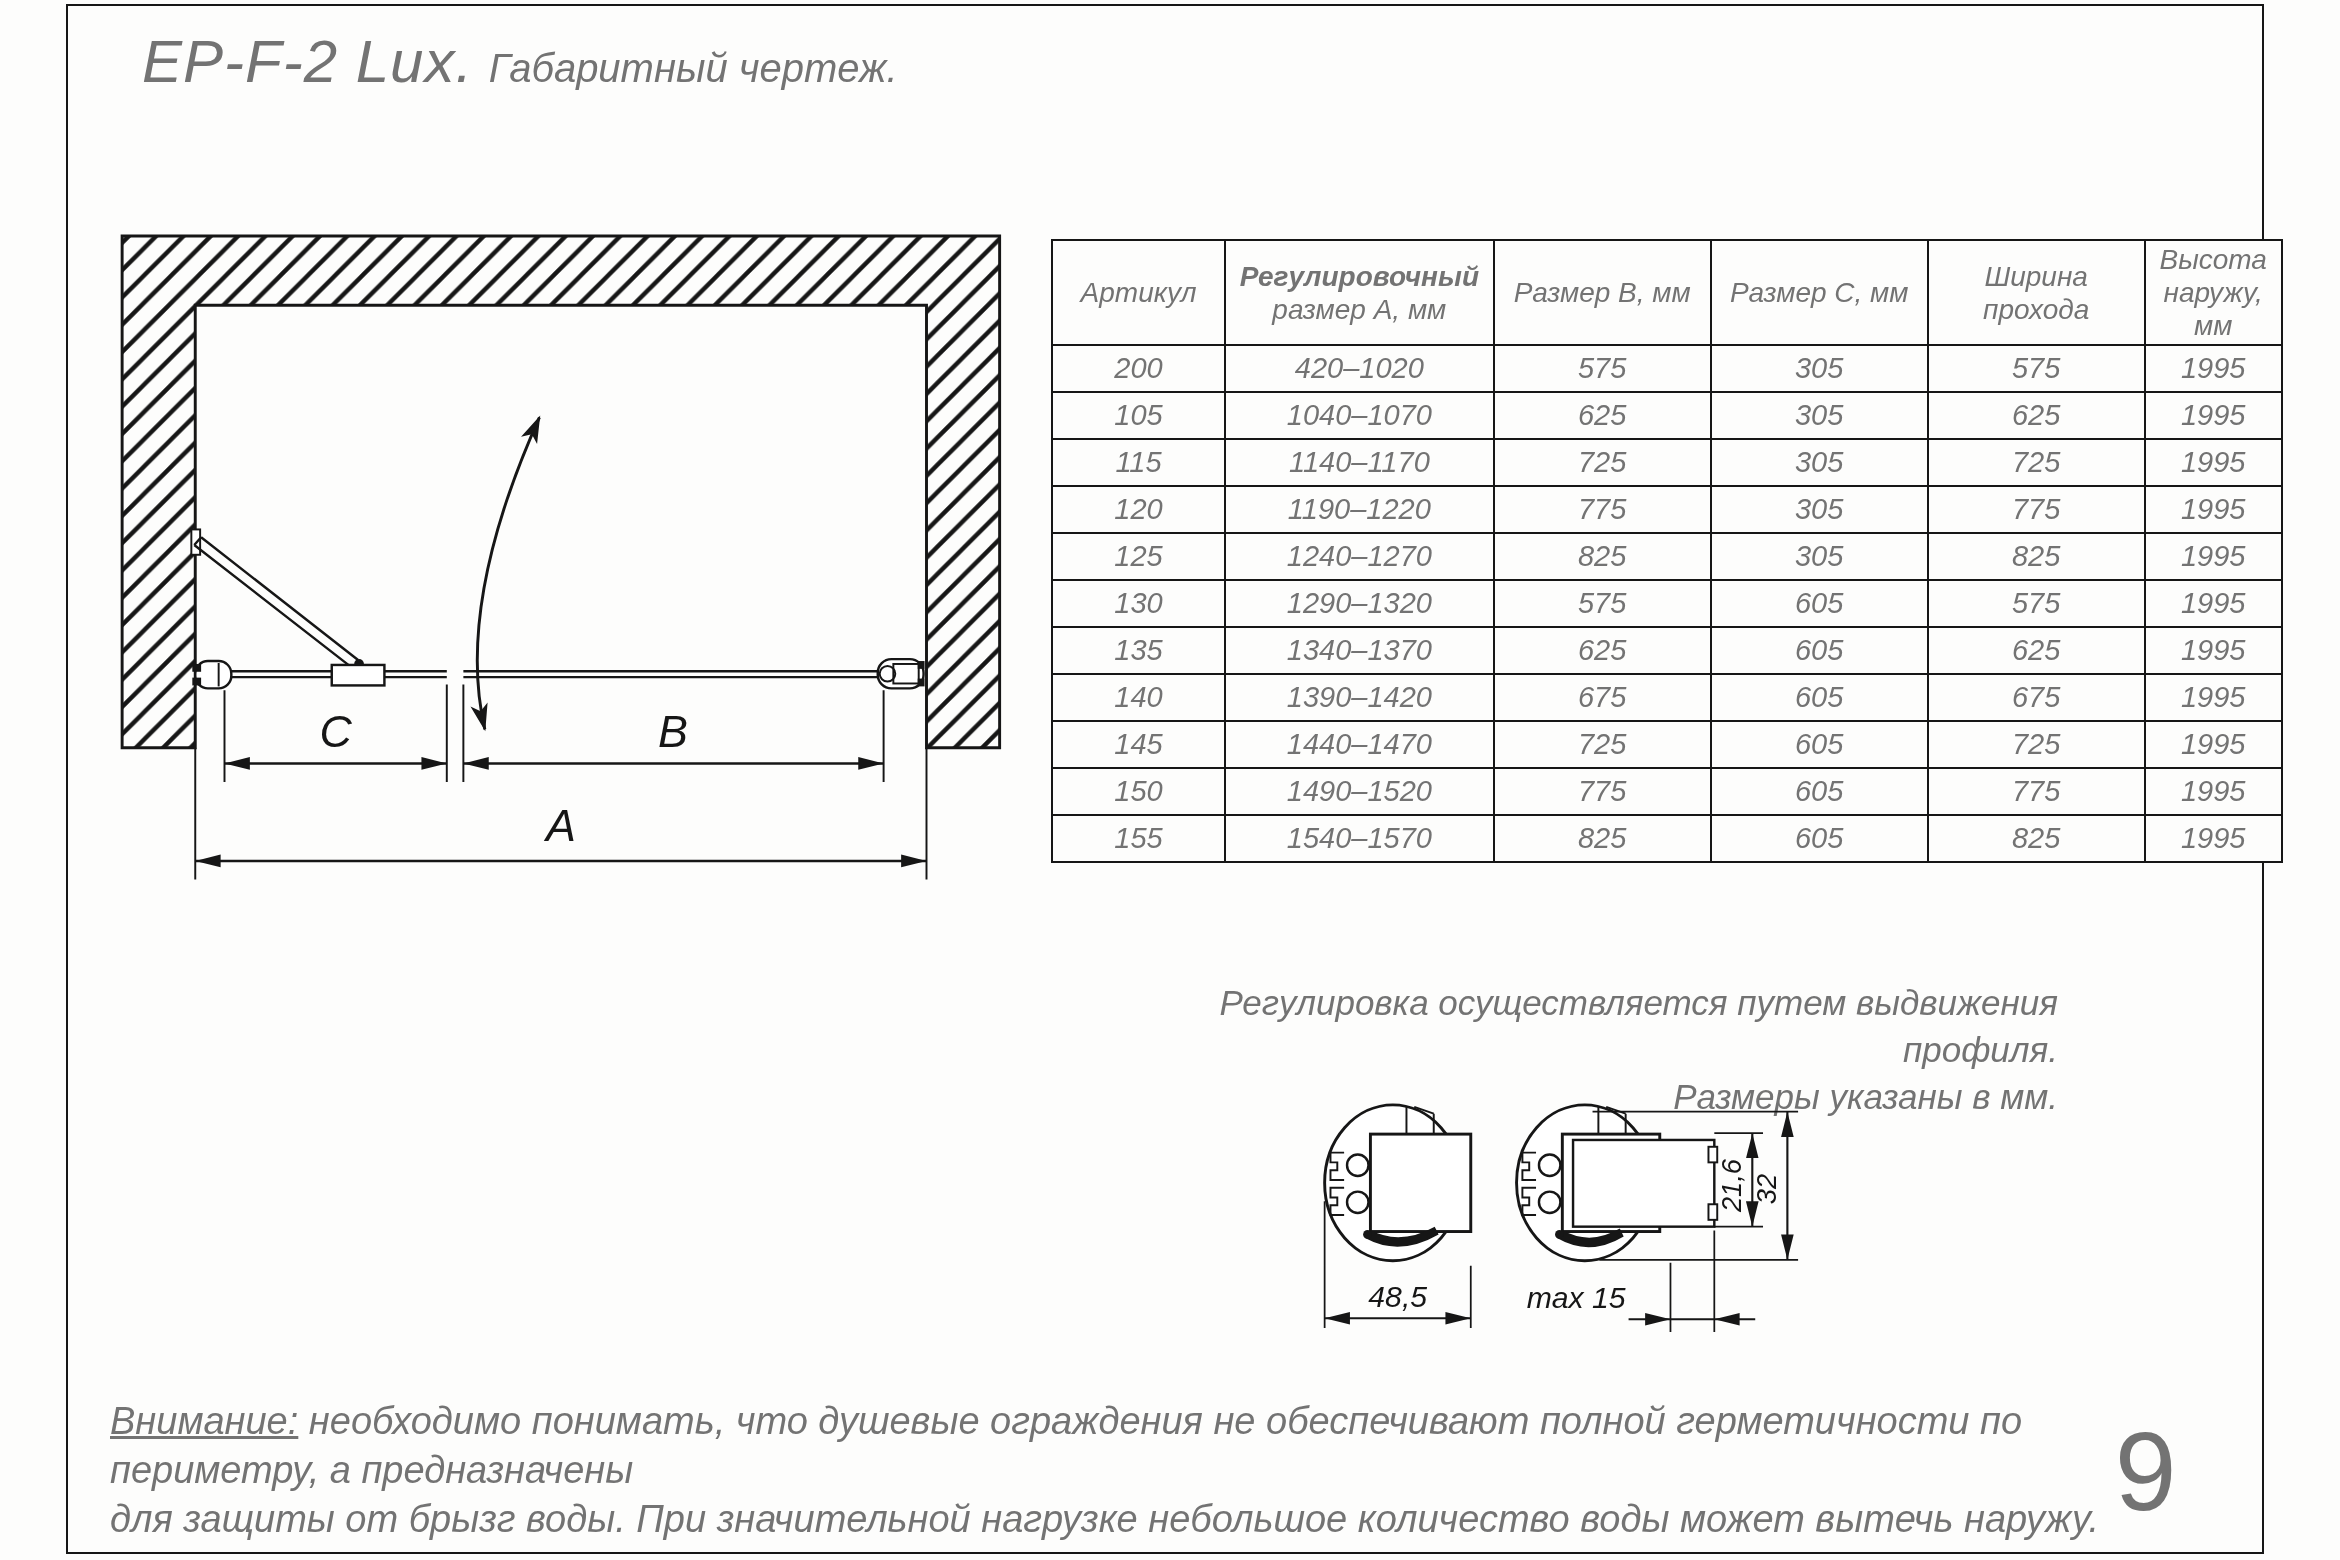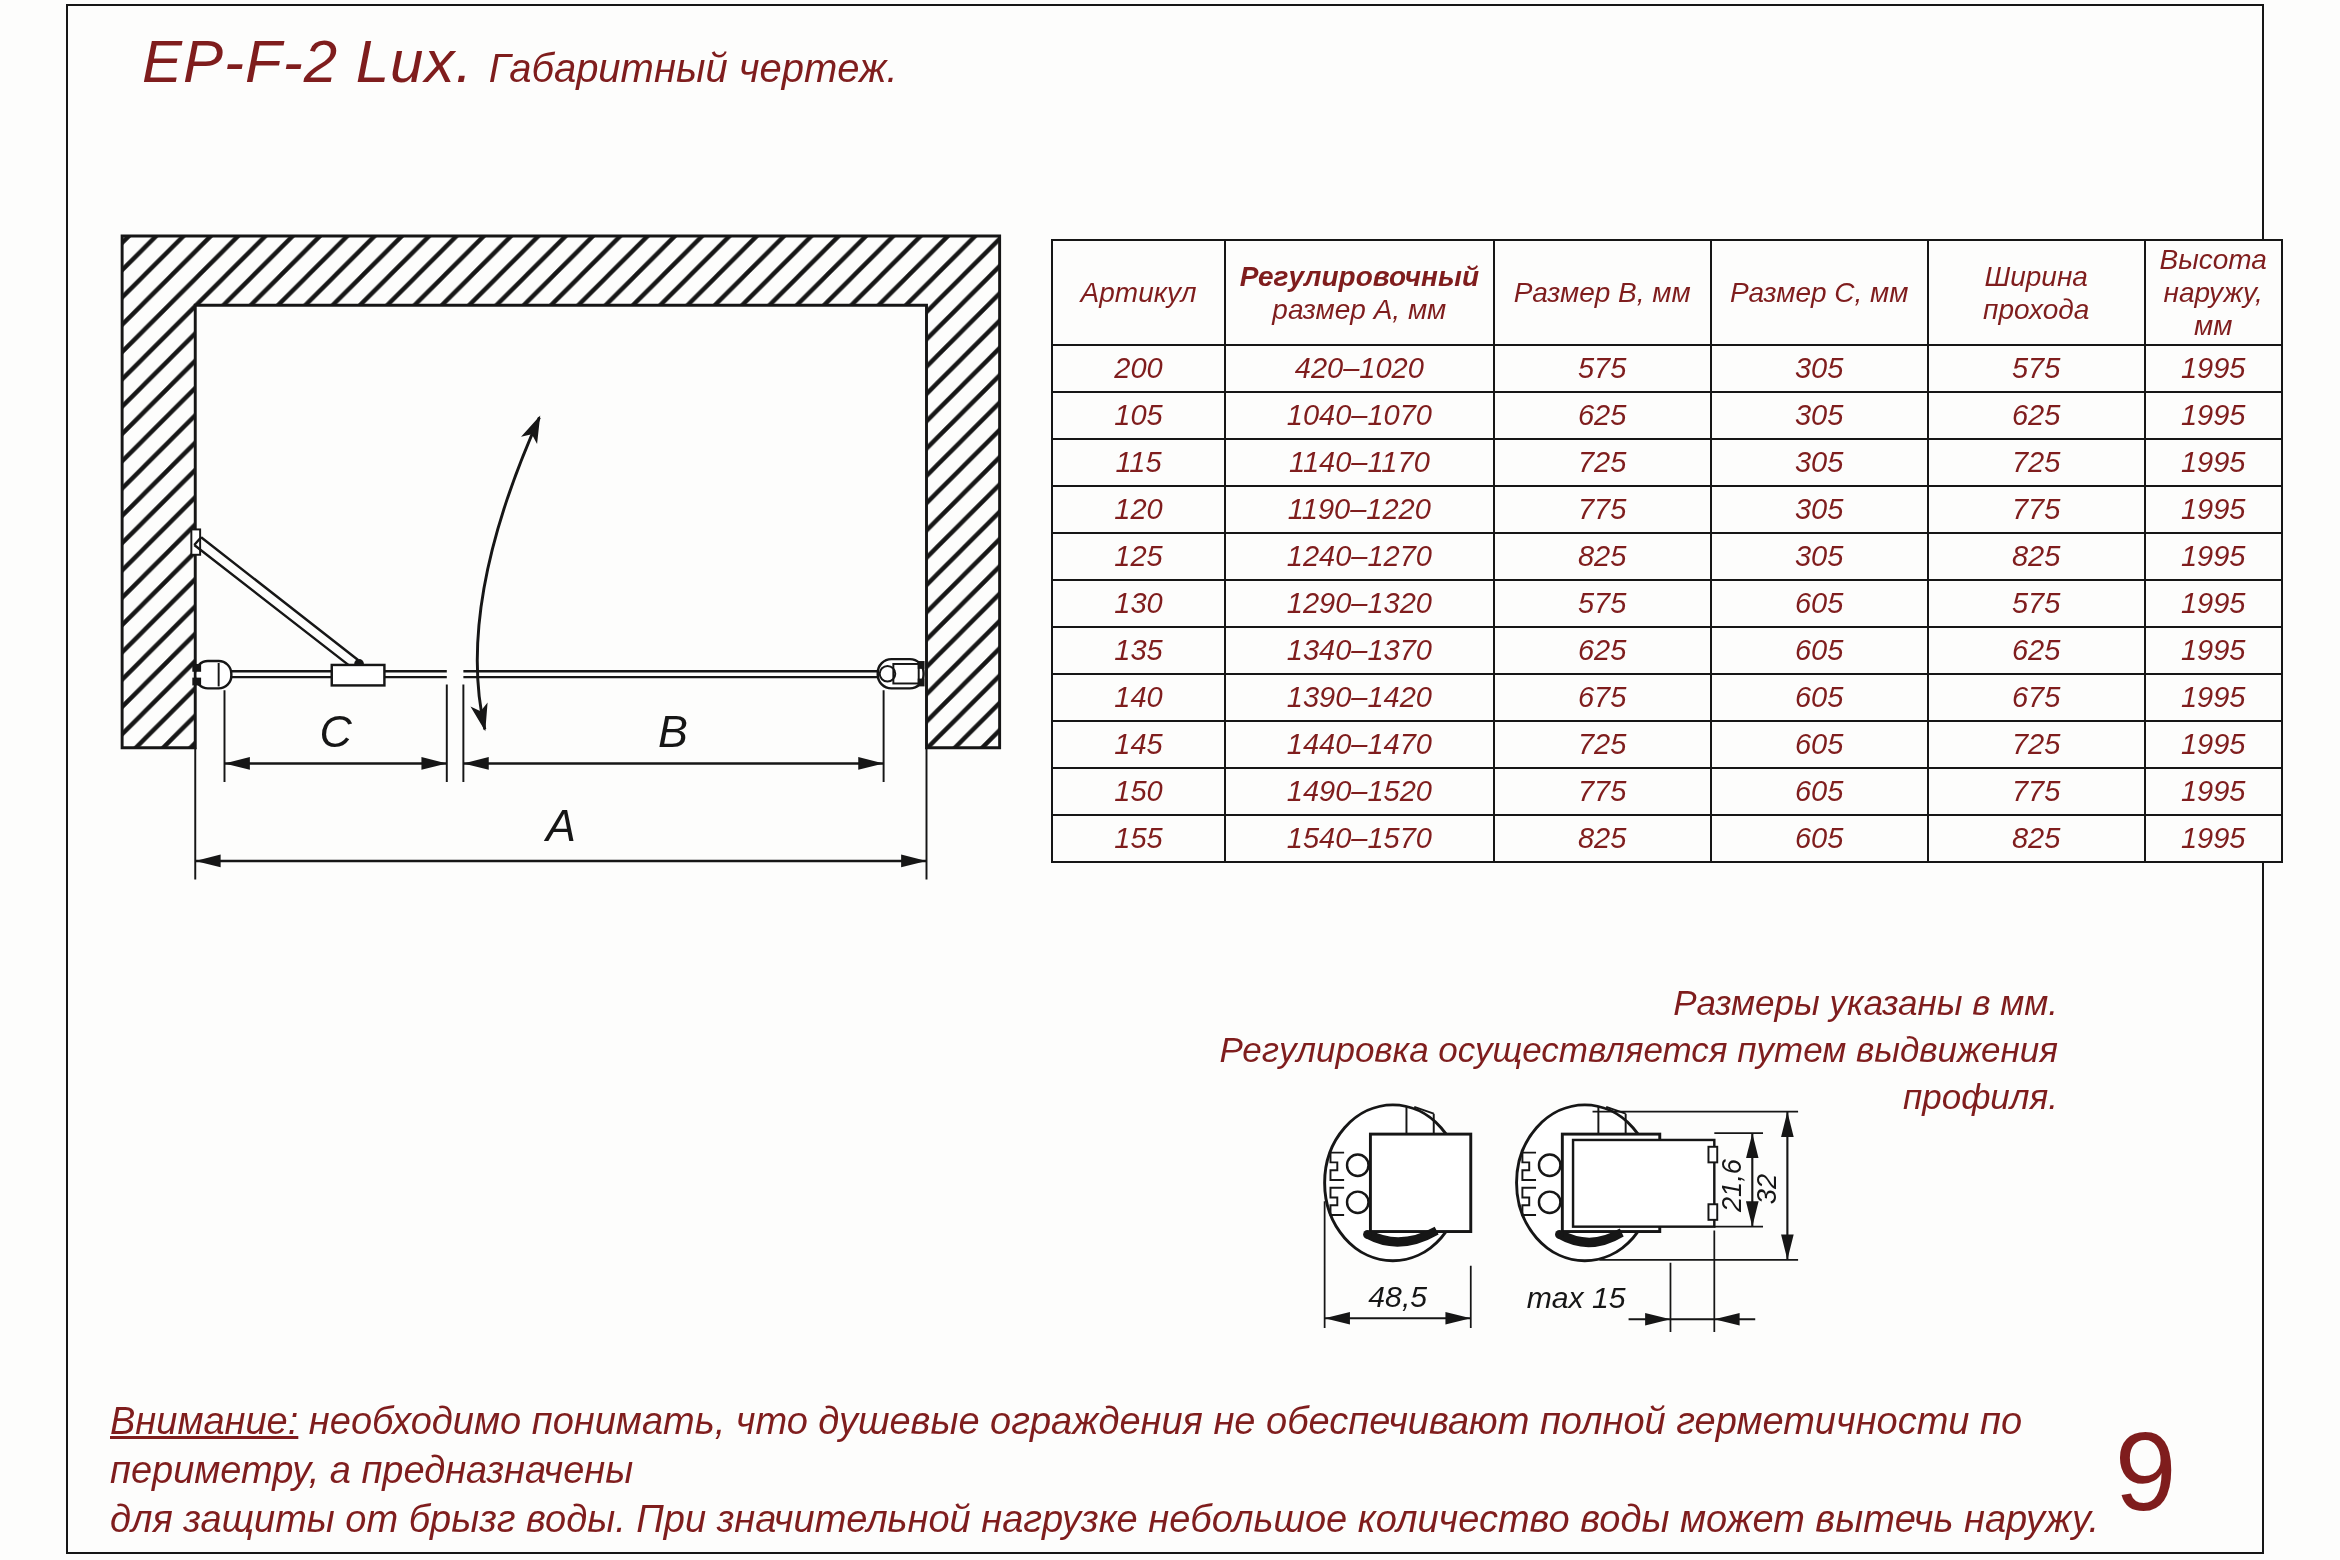--- a/index.html
+++ b/index.html
@@ -1,18 +1,18 @@
 <!DOCTYPE html>
 <html><head>
 <meta charset="utf-8">
 <style>
   html,body{margin:0;padding:0;background:#fff;}
   #canvas{
     position:relative;width:2341px;height:1560px;background:#fdfdfc;
-    font-family:"Liberation Sans",sans-serif;color:#7f1d1d;overflow:hidden;
+    font-family:"Liberation Sans",sans-serif;color:#737373;overflow:hidden;
   }
   .abs{position:absolute;}
   #frame{left:66px;top:3.9px;width:2198px;height:1550px;border:2.9px solid #161616;box-sizing:border-box;}
   
   #title{left:142px;top:27px;white-space:nowrap;font-style:italic;}
   #title .model{font-size:60px;letter-spacing:1px;}
   #title .subtitle{font-size:40px;margin-left:15.6px;}
   
   #spec-table{left:1051px;top:239px;border-collapse:collapse;table-layout:fixed;background:#fdfdfc;}
   #spec-table col.c1{width:173px}#spec-table col.c2{width:242px}
@@ -226,22 +226,22 @@
           <td>1540–1570</td>
           <td>825</td>
           <td>605</td>
           <td>825</td>
           <td>1995</td>
         </tr>
       </tbody>
   </table>
 
   <div class="abs" id="notes">
+    <div>Регулировка осуществляется путем выдвижения профиля.</div>
     <div>Размеры указаны в мм.</div>
-    <div>Регулировка осуществляется путем выдвижения профиля.</div>
   </div>
 
   <svg class="abs" style="left:1297px;top:1063px;" width="556" height="302" viewBox="0 0 570 310">
 
     <g fill="none" stroke="#161616">
       <ellipse cx="98" cy="123" rx="70" ry="80" fill="#fff" stroke-width="3"></ellipse>
       <rect x="75" y="73" width="103" height="100" fill="#fff" stroke-width="3"></rect>
       <path d="M112,45 V73 M140,52 V73 M120,45 L140,52" stroke-width="2"></path>
       <path d="M48,92 H34 V102 H41 V110 H34 V120 H48 M48,128 H34 V138 H41 V146 H34 V156 H48" stroke-width="2"></path>
       <circle cx="62" cy="105" r="11" stroke-width="2.5" fill="#fff"></circle>

